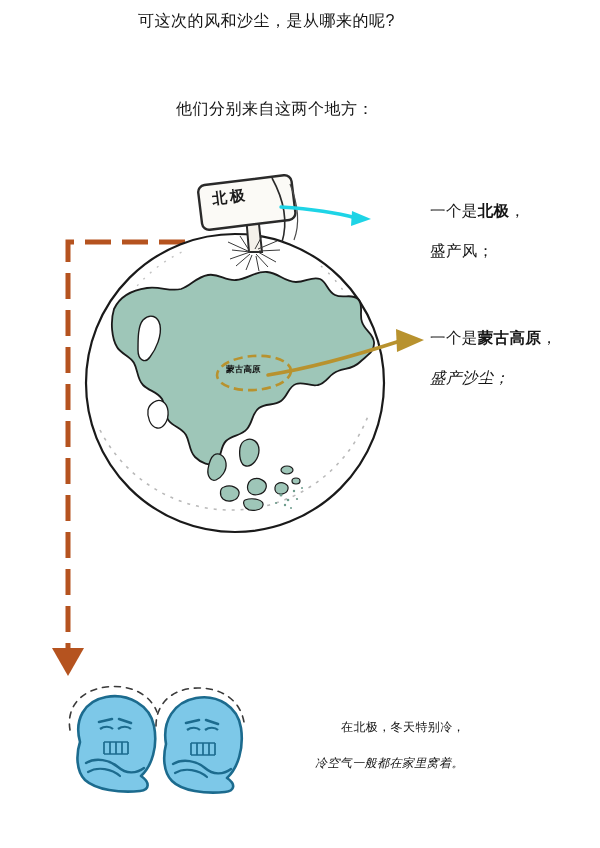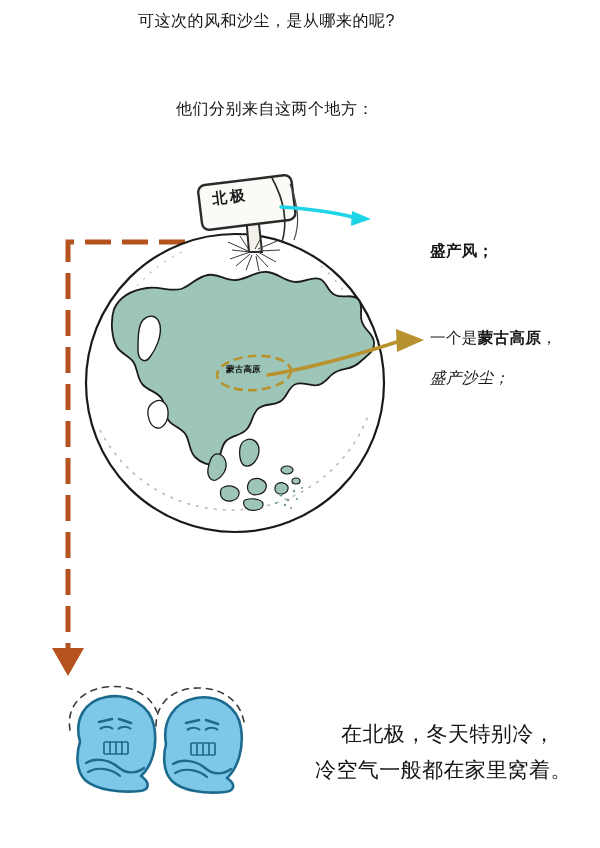--- a/index.html
+++ b/index.html
@@ -38,35 +38,35 @@
   .callout {
     position: absolute;
     font-size: 15.5px;
     line-height: 1.45;
     letter-spacing: 0.4px;
     color: #141414;
     white-space: nowrap;
   }
   .callout .em { font-weight: 700; }
   #callout-arctic-l1   { left: 430px; top: 200px; }
-  #callout-arctic-l2   { left: 430px; top: 240px; font-weight: bold; }
+  #callout-arctic-l2   { left: 430px; top: 240px; }
   #callout-plateau-l1  { left: 430px; top: 327px; font-family: Liberation Serif, serif; }
   #callout-plateau-l2  { left: 430px; top: 367px; font-style: italic; }
 
   
   .caption {
     position: absolute;
-    font-size: 21px;
+    font-size: 12px;
     line-height: 1.45;
     letter-spacing: 0.4px;
     color: #141414;
     white-space: nowrap;
   }
   #caption-l1 { left: 341px; top: 719px; }
-  #caption-l2 { left: 315px; top: 755px; }
+  #caption-l2 { left: 315px; top: 755px; font-style: italic; }
 
   
   .art {
     position: absolute;
     left: 0;
     top: 0;
     width: 600px;
     height: 848px;
     pointer-events: none;
   }
@@ -268,20 +268,23 @@
         <path d="M173,764 C183,758 197,761 205,768 C213,775 223,775 231,769" stroke="#1c6b8e" stroke-width="2.4" fill="none" stroke-linecap="round"></path>
         <path d="M175,773 C185,767 199,770 207,777" stroke="#1c6b8e" stroke-width="2.2" fill="none" stroke-linecap="round"></path>
       </g>
     </g>
   </svg>
 
   <div id="label-signpost">北极</div>
 
   <div id="label-mongolia">蒙古高原</div>
 
+  <div class="callout" id="callout-arctic-l1">
+    <span>一个是</span><span class="em">北极</span><span>，</span>
+  </div>
   <div class="callout" id="callout-arctic-l2">盛产风；</div>
 
   <div class="callout" id="callout-plateau-l1">
     <span>一个是</span><span class="em">蒙古高原</span><span>，</span>
   </div>
   <div class="callout" id="callout-plateau-l2">盛产沙尘；</div>
 
   <div class="caption" id="caption-l1">在北极，冬天特别冷，</div>
   <div class="caption" id="caption-l2">冷空气一般都在家里窝着。</div>
 

